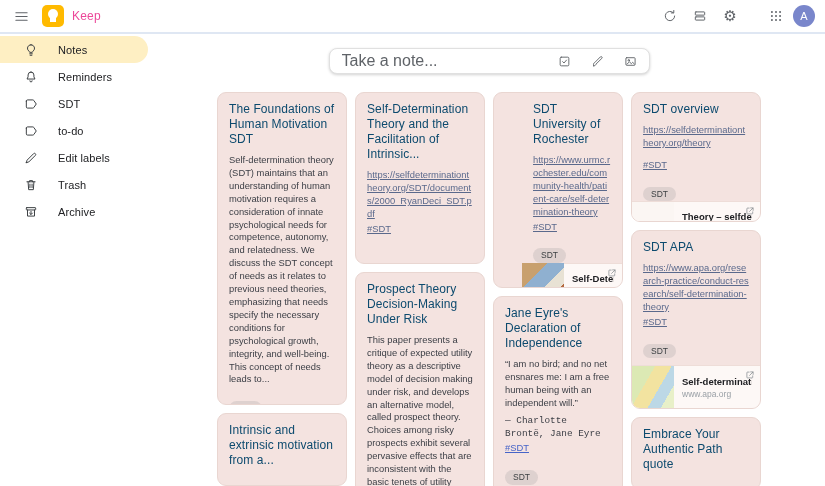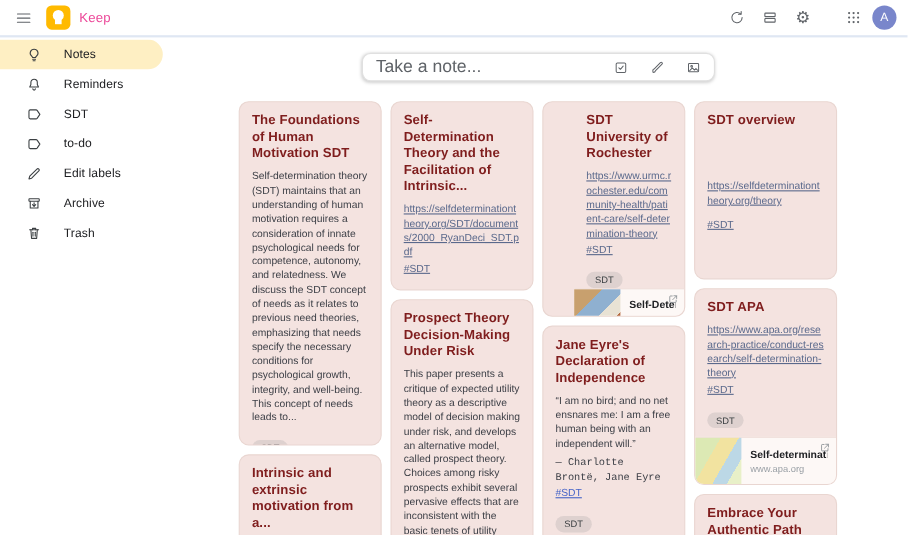--- a/index.html
+++ b/index.html
@@ -51,21 +51,21 @@
     font-family:"Liberation Sans", sans-serif; }
   .composer input::placeholder { color:#5f6368; }
   .composer .tools { display:flex; gap:20px; margin-left:8px; }
   .composer .ic { width:13px; height:13px; color:#5f6368; cursor:pointer; }
 
   .board { display:flex; gap:8px; margin-top:18px; align-items:flex-start; }
   .col { width:130px; flex:none; }
 
   .card { width:130px; background:#f4e3e0; border:1px solid #e9d6d1; border-radius:9px;
     padding:9px 11px 10px; margin-bottom:8px; overflow:hidden; display:flex; flex-direction:column; cursor:pointer; }
-  .card-title { font-size:12px; line-height:15px; font-weight:700; color:#7f1d1d; margin-bottom:7px; letter-spacing:.1px; }
+  .card-title { font-size:12px; line-height:15px; font-weight:400; color:#0c4a6e; margin-bottom:7px; letter-spacing:.1px; }
   .card-body { font-size:9.4px; line-height:12.9px; color:#3b3e45; }
   .np { word-break:normal; }
   .np + .np { margin-top:2px; }
   .np.text + .np.text { margin-top:5px;font-family:Liberation Mono, monospace; }
   .np.link, .np.linkbright { word-break:break-all; text-decoration:underline; }
   .np.link { color:#5a698c; }
   .np.linkbright { color:#4664c8; }
   .spacer { height:9px; }
   .chip-row { margin-top:11px; }
   .chip { display:inline-block; font-size:8.5px; color:#3c4043; background:rgba(95,99,104,.14);
@@ -78,21 +78,21 @@
   .thumb-map-pastel { background:linear-gradient(120deg,#dce9b4 0 35%,#f2e3a0 35% 60%,#bcd8e6 60% 80%,#e8f0c8 80%); }
   .pmeta { padding:4px 8px; min-width:0; }
   .ptitle { font-size:9.5px; font-weight:700; color:#202124; white-space:nowrap; overflow:hidden; }
   .purl { font-size:8.5px; color:#9aa0a6; white-space:nowrap; overflow:hidden; margin-top:2px; }
   .popen { position:absolute; top:4px; right:5px; width:10px; height:10px; color:#80868b; }
 
   
   .col:nth-child(1) .card:nth-child(1) { height:313px; }
   .col:nth-child(2) .card:nth-child(1) { height:172px; }
   .col:nth-child(3) .card:nth-child(1) { height:196px;padding-left:39px; }
-  .col:nth-child(4) .card:nth-child(1) { height:162px;gap:39px; }
+  .col:nth-child(4) .card:nth-child(1) { height:130px; }
   .col:nth-child(4) .card:nth-child(2) { height:179px; }
 </style>
 </head>
 <body>
 
 <div class="header">
   <button class="hambtn">
       <span class="ic" style="width:15px;height:15px">
         <svg viewBox="0 0 24 24">
           <path d="M3 6h18M3 12h18M3 18h18"></path>
@@ -181,39 +181,39 @@
     <span class="ic">
         <svg viewBox="0 0 24 24">
           <path d="M4 20l1.2-4.2L16.4 4.6a2.1 2.1 0 0 1 3 3L8.2 18.8 4 20z"></path>
         </svg>
       </span>
     <span class="lbl">Edit labels</span>
   </div>
     <div class="side-item">
     <span class="ic">
         <svg viewBox="0 0 24 24">
-          <rect x="4" y="4.5" width="16" height="4" rx="0.8"></rect>
-          <path d="M6 8.5V19h12V8.5"></path>
-          <path d="M12 11v5"></path>
-          <path d="M9.5 13.8L12 16.3l2.5-2.5"></path>
-        </svg>
-      </span>
-    <span class="lbl">Archive</span>
-  </div>
-    <div class="side-item">
-    <span class="ic">
-        <svg viewBox="0 0 24 24">
           <path d="M5 6.5h14"></path>
           <path d="M9.5 6.5v-2h5v2"></path>
           <path d="M7 6.5l1 13.5h8l1-13.5"></path>
           <path d="M10.2 10.5v6"></path>
           <path d="M13.8 10.5v6"></path>
         </svg>
       </span>
     <span class="lbl">Trash</span>
+  </div>
+    <div class="side-item">
+    <span class="ic">
+        <svg viewBox="0 0 24 24">
+          <rect x="4" y="4.5" width="16" height="4" rx="0.8"></rect>
+          <path d="M6 8.5V19h12V8.5"></path>
+          <path d="M12 11v5"></path>
+          <path d="M9.5 13.8L12 16.3l2.5-2.5"></path>
+        </svg>
+      </span>
+    <span class="lbl">Archive</span>
   </div>
   </nav>
 
 <main class="content">
   <div class="composer">
     <input type="text" placeholder="Take a note..." style="">
     <div class="tools" id="composer-tools">
         <span class="ic">
           <svg viewBox="0 0 24 24">
             <rect x="4" y="4" width="16" height="16" rx="2"></rect>

